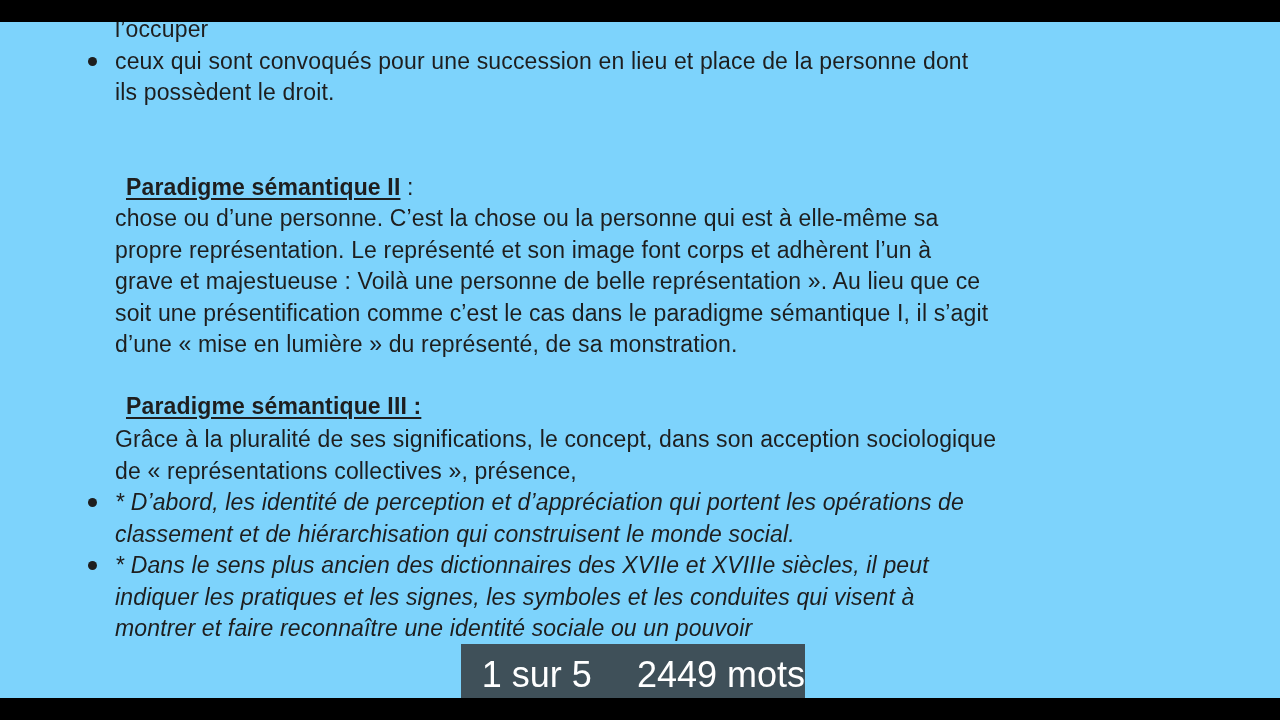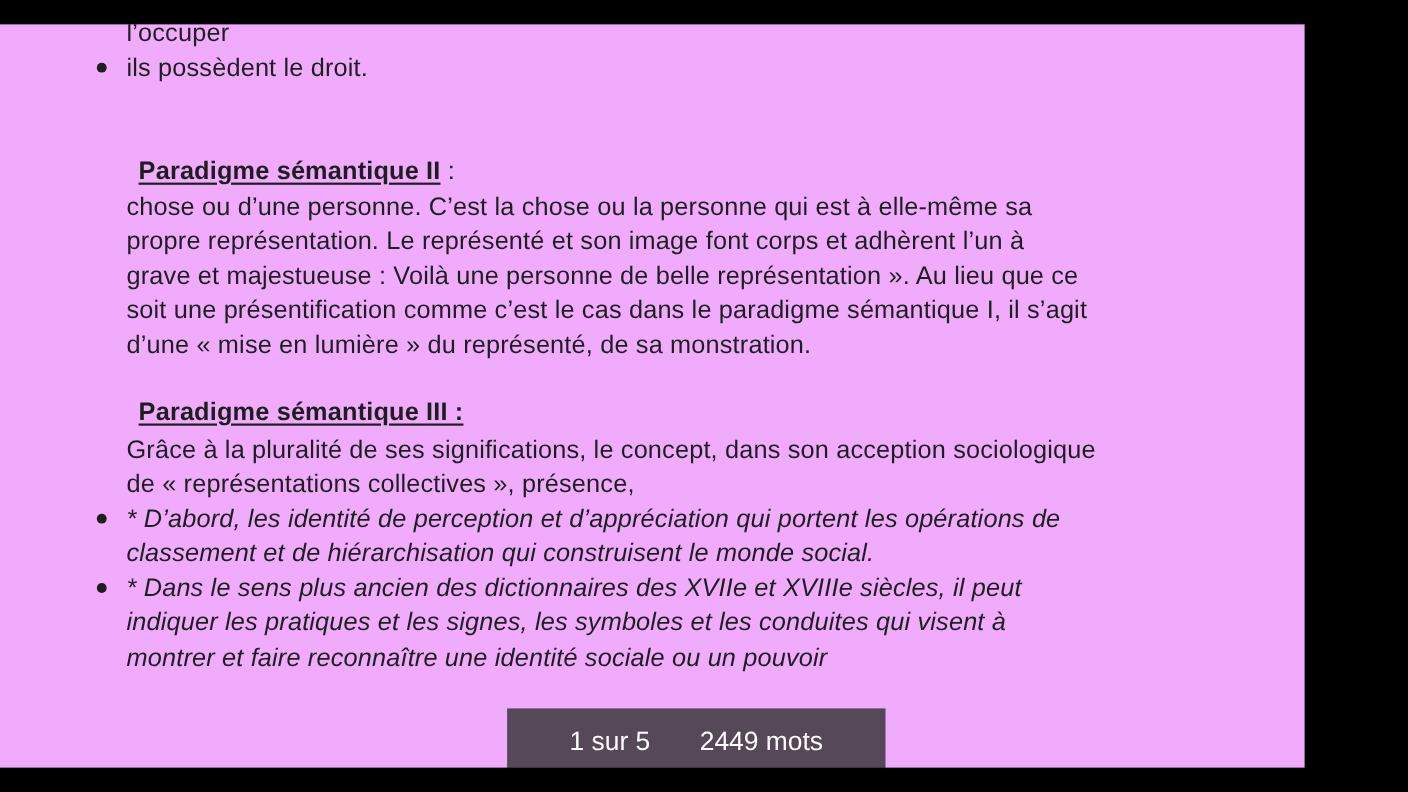--- a/index.html
+++ b/index.html
@@ -11,22 +11,22 @@
     font-family: "Liberation Sans", sans-serif;
   }
   .letterbox {
     position: absolute; left: 0; width: 1280px;
     background: #000; z-index: 10;
   }
   .letterbox.top { top: 0; height: 22px; }
   .letterbox.bottom { top: 698px; height: 22px; }
   .doc {
     position: absolute; top: 22px; left: 0;
-    width: 1186px; height: 676px;
-    background: #f0abfc; overflow: hidden;
+    width: 1280px; height: 676px;
+    background: #7dd3fc; overflow: hidden;
   }
   .content {
     position: absolute; left: 115px; top: -8px; width: 1120px;
     color: #1e1e1e;
     font-size: 23px; line-height: 31.5px;
     letter-spacing: 0.15px;
     white-space: nowrap;
   }
   .line { height: 31.5px; }
   .bullet { position: relative; }
@@ -45,35 +45,36 @@
   }
   .hs { font-weight: normal; text-decoration: none; }
   .m-h2 { margin-top: 63px; }
   .m-h3 { margin-top: 30px; }
   .m-p3 { margin-top: 2px; }
   .statusbar {
     position: absolute; left: 461px; top: 644px;
     width: 344px; height: 62px;
     background: rgba(47, 47, 47, 0.8);
     z-index: 5;
-    display: flex; align-items: center; justify-content: center;
+    display: flex; align-items: center; justify-content: flex-end;
     gap: 45px;
-    color: #ffffff; font-size: 24px;
+    color: #ffffff; font-size: 36px;
   }
 </style>
 </head>
 <body>
 
 <div class="doc">
   <div class="content">
 
     <div class="line">l’occuper</div>
 
     <div class="bullet">
       <span class="dot"></span>
+      <div class="line">ceux qui sont convoqués pour une succession en lieu et place de la personne dont</div>
       <div class="line">ils possèdent le droit.</div>
     </div>
 
     <div class="heading m-h2">
       <span class="hu">Paradigme sémantique II</span><span class="hs"> :</span>
     </div>
 
     <div class="para">
       <div class="line">chose ou d’une personne. C’est la chose ou la personne qui est à elle-même sa</div>
       <div class="line">propre représentation. Le représenté et son image font corps et adhèrent l’un à</div>

